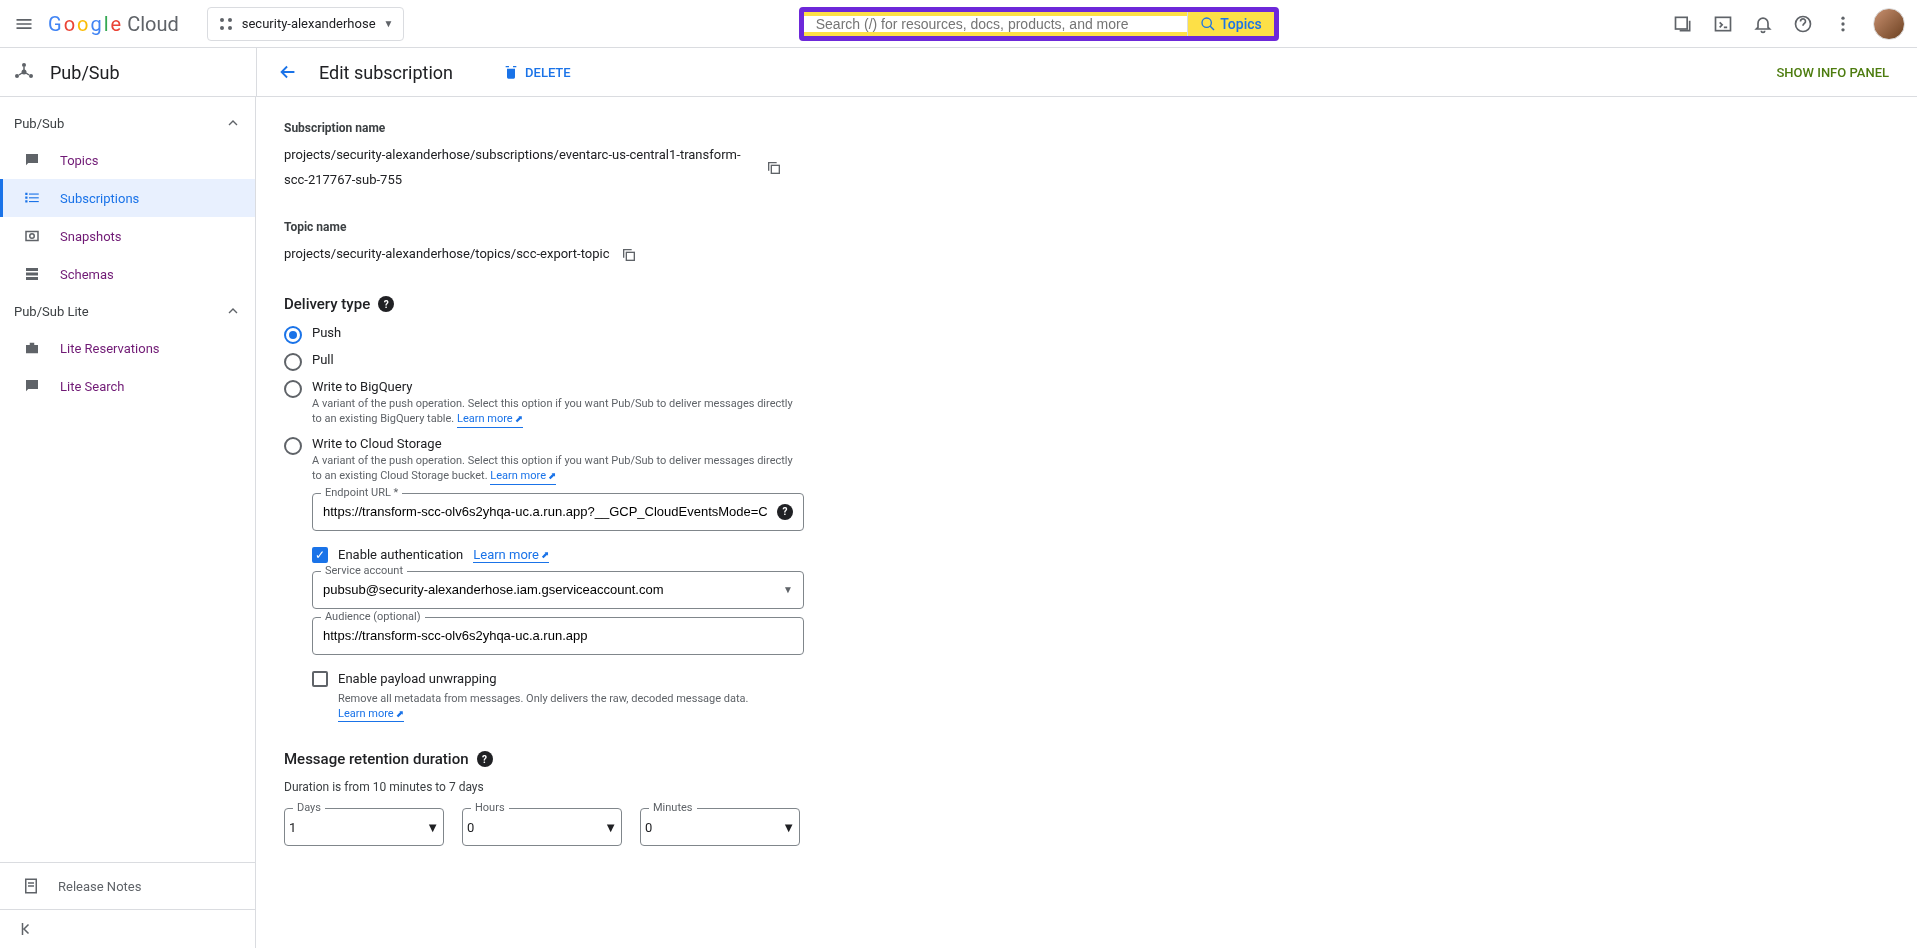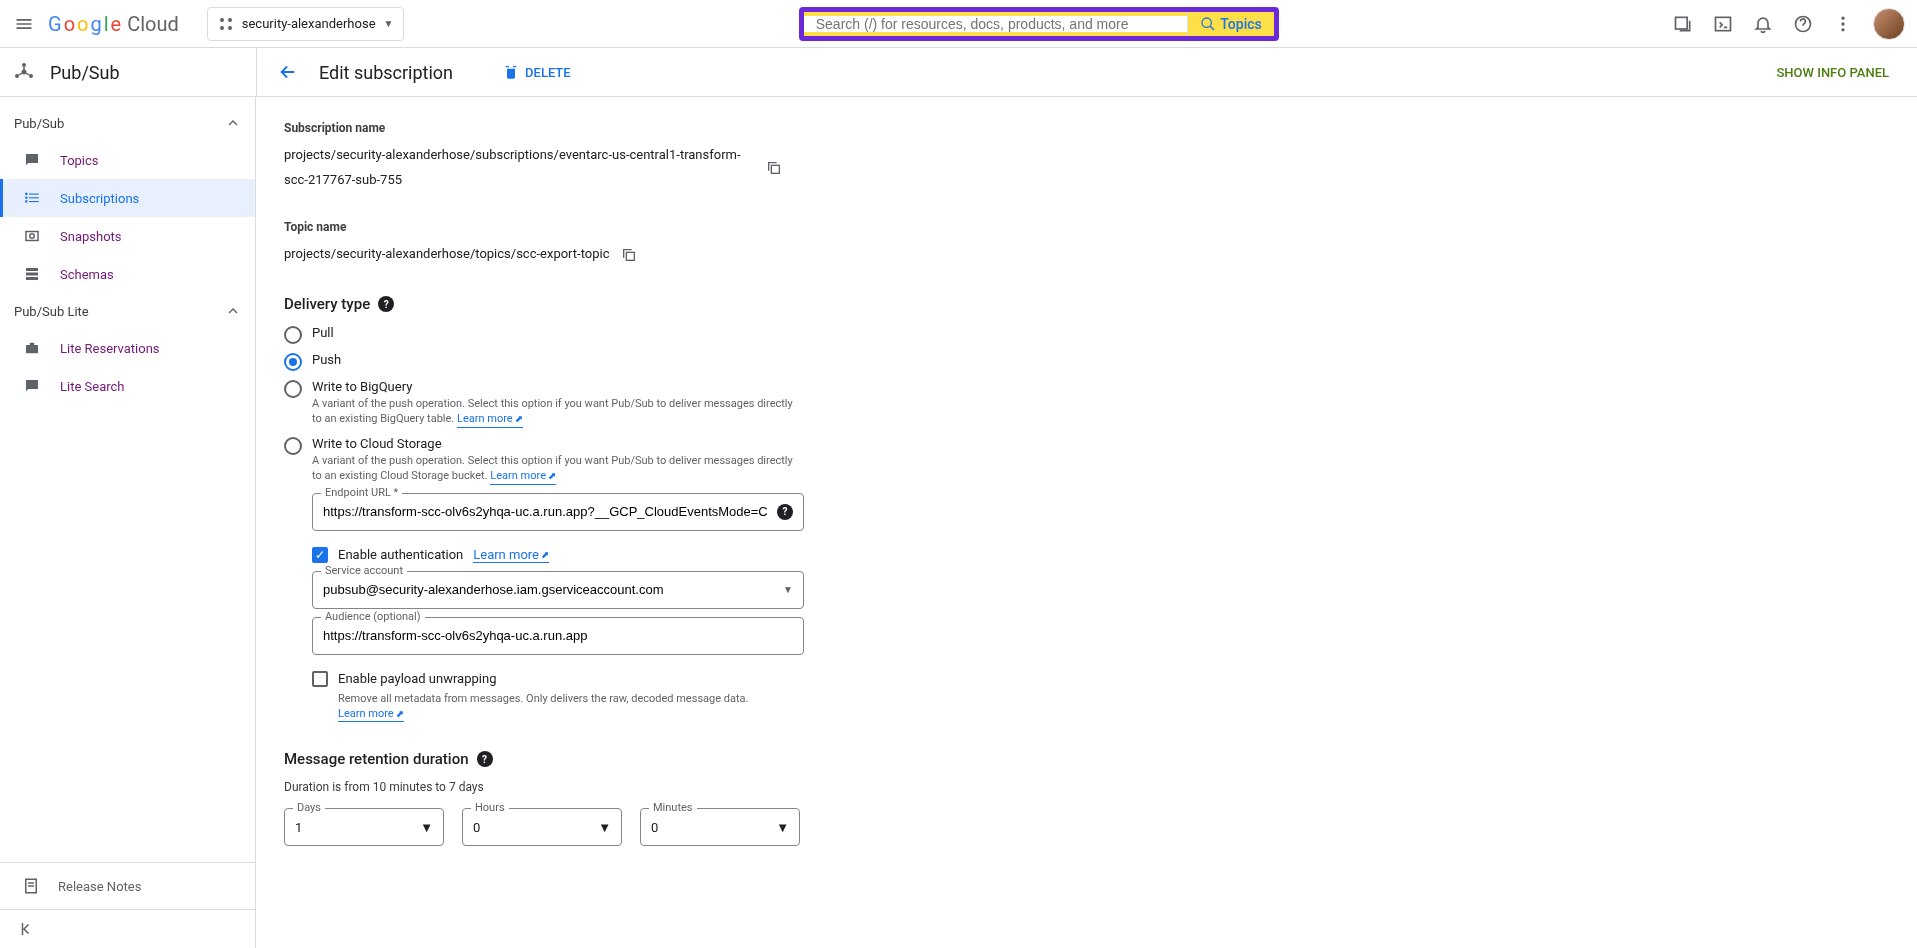--- a/index.html
+++ b/index.html
@@ -67,21 +67,21 @@
 .outlined-field input { border: none; outline: none; flex: 1; font-size: 13px; background: transparent; }
 .outlined-field .dd-tri { color: #5f6368; font-size: 10px; cursor: pointer; }
 
 .checkbox-row { display: flex; align-items: center; gap: 10px; margin-top: 16px; margin-left: 28px; font-size: 13px; }
 .cb { width: 16px; height: 16px; border: 2px solid #5f6368; border-radius: 2px; display: flex; align-items: center; justify-content: center; cursor: pointer; flex-shrink: 0; }
 .cb.checked { background: #1a73e8; border-color: #1a73e8; color: #fff; font-size: 12px; }
 .cb-desc { font-size: 11px; color: #5f6368; margin-left: 54px; margin-top: 4px; line-height: 1.4; }
 
 .duration-hint { font-size: 12px; color: #3c4043; margin-bottom: 14px; }
 .duration-row { display: flex; gap: 18px; }
-.dur-field { position: relative; border: 1px solid #80868b; border-radius: 4px; height: 38px; width: 160px; display: flex; align-items: center; padding: 0 10px; cursor: pointer; }
+.dur-field { position: relative; border: 1px solid #80868b; border-radius: 4px; height: 38px; width: 160px; display: flex; align-items: center; padding: 0 4px; cursor: pointer; }
 
 svg { display: block; }
 </style>
 </head>
 <body>
 
 <div class="header">
   <div class="hamburger">
     <svg width="20" height="20" viewBox="0 0 24 24" fill="currentColor">
         <path d="M3 6h18v2H3zM3 11h18v2H3zM3 16h18v2H3z"></path>
@@ -305,28 +305,28 @@
       </div>
     </div>
 
     <div class="block">
       <div class="section-h">
         <span>Delivery type</span>
         <span class="help-circle">?</span>
       </div>
 
       <div class="radio-row">
-        <div class="radio-outer"></div>
-        <div class="radio-label">Pull</div>
-      </div>
-      <div class="radio-row">
         <div class="radio-outer checked">
             <div class="radio-inner"></div>
           </div>
         <div class="radio-label">Push</div>
+      </div>
+      <div class="radio-row">
+        <div class="radio-outer"></div>
+        <div class="radio-label">Pull</div>
       </div>
       <div class="radio-row">
         <div class="radio-outer"></div>
         <div>
           <div class="radio-label">Write to BigQuery</div>
           <div class="radio-desc">
             <span>A variant of the push operation. Select this option if you want Pub/Sub to deliver messages directly to an existing BigQuery table.</span>
             <a class="learn-link">
                 <span>Learn more</span>
                 <span class="ext-icon">⬈</span>

